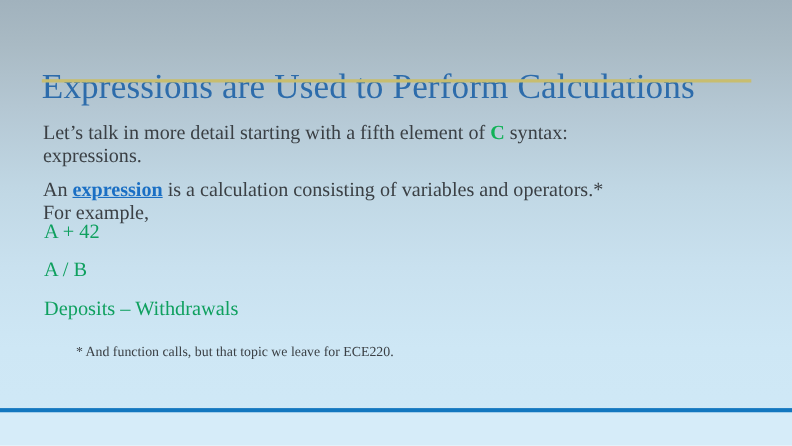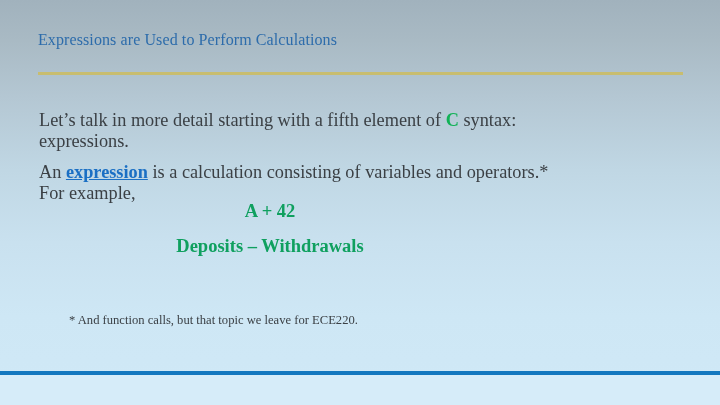--- a/index.html
+++ b/index.html
@@ -25,22 +25,22 @@
         #c9e1ef 60%,
         #cee7f5 78%,
         #d0e9f7 100%);
     overflow: hidden;
   }
 
   
   #title {
     position: absolute;
     left: 38px;
-    top: 16px;
-    font-size: 16px;
+    top: 44px;
+    font-size: 32px;
     line-height: 26px;
     font-weight: normal;
     color: #2d6cab;
     letter-spacing: 0.1px;
     white-space: nowrap;
   }
   #title-rule {
     position: absolute;
     left: 38px;
     top: 72px;
@@ -74,23 +74,22 @@
     font-weight: bold;
     text-decoration: underline;
   }
 
   
   #examples {
     position: absolute;
     left: 40px;
     top: 201px;
     width: 460px;
-    text-align: center;
     color: #0fa05f;
-    font-weight: bold;
+    font-weight: normal;
     font-size: 18.5px;
   }
   #examples .expr {
     margin: 0 0 14px 0;
     white-space: nowrap;
   }
   #examples .expr:last-child {
     margin-bottom: 18px;
   }
 
@@ -132,20 +131,21 @@
   <h1 id="title">Expressions are Used to Perform Calculations</h1>
   <div id="title-rule"></div>
 
   <div id="body">
     <p class="para"><span>Let’s talk in more detail starting with a fifth element of </span><span class="kw-c">C</span><span> syntax: expressions.</span></p>
     <p class="para"><span>An </span><span class="kw-expression">expression</span><span> is a calculation consisting of variables and operators.*  For example,</span></p>
   </div>
 
   <div id="examples">
     <div class="expr">A + 42</div>
+    <div class="expr">A / B</div>
     <div class="expr">Deposits – Withdrawals</div>
   </div>
 
   <div id="footnote">* And function calls, but that topic we leave for ECE220.</div>
 
   <div id="footer-bar"></div>
   <div id="footer-area">
     
     
     

